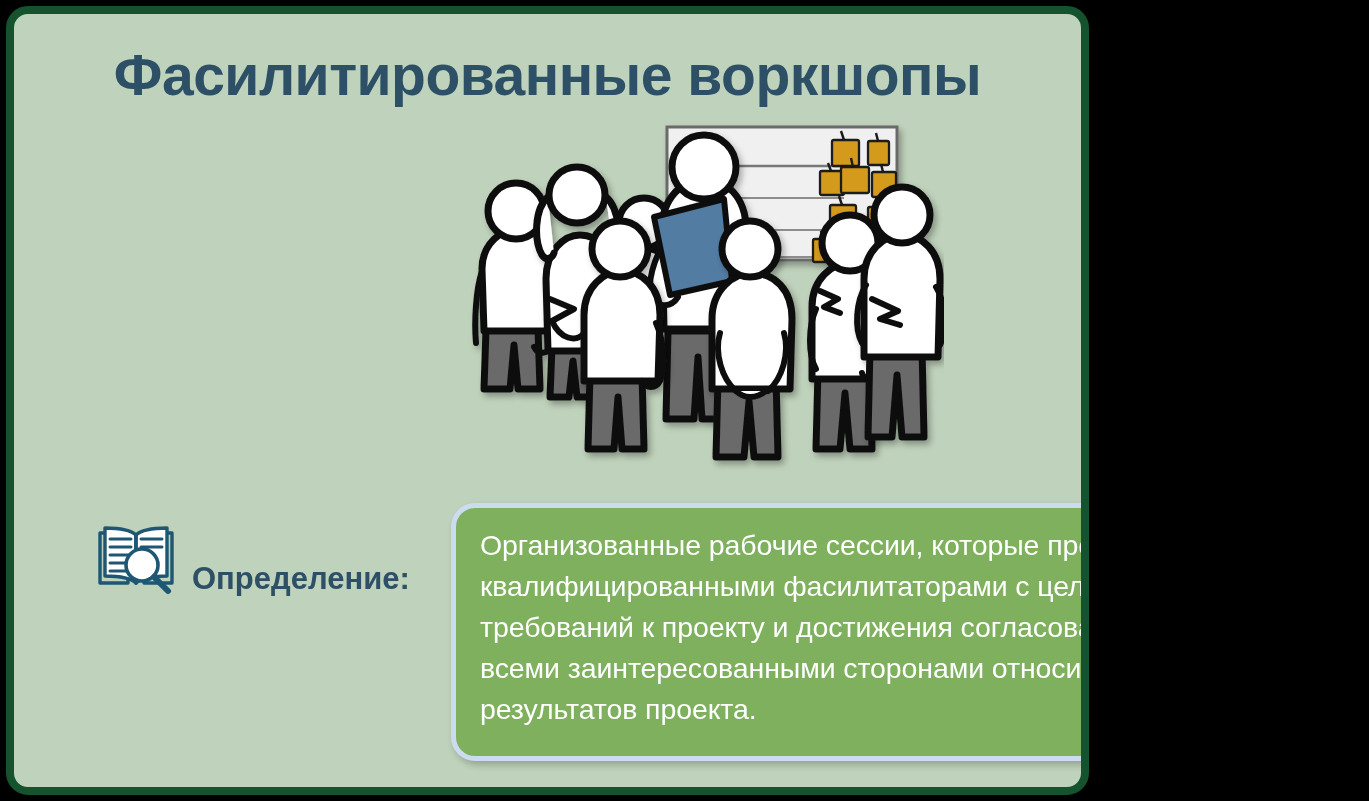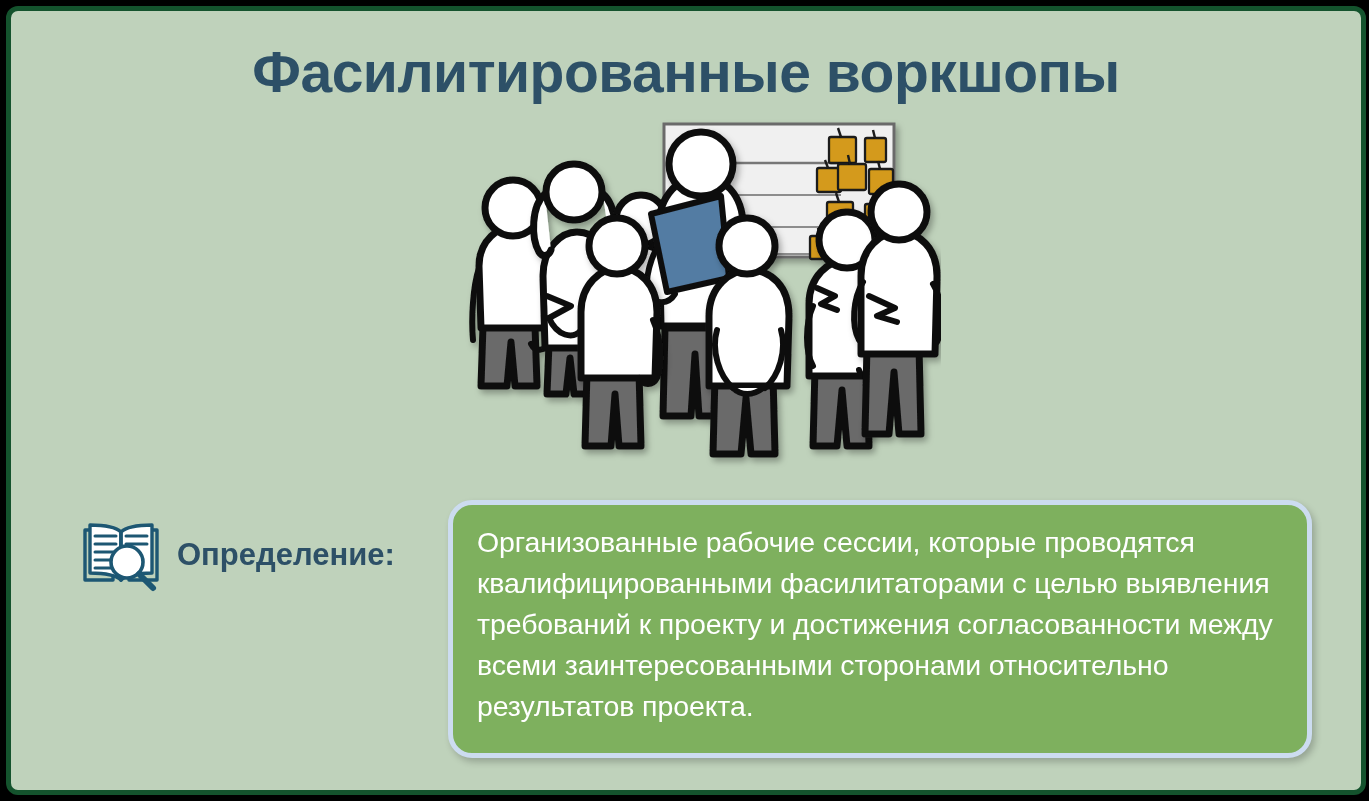--- a/index.html
+++ b/index.html
@@ -12,26 +12,26 @@
     height: 801px;
     overflow: hidden;
     font-family: "Liberation Sans", sans-serif;
   }
 
   
   #slide {
     position: absolute;
     left: 6px;
     top: 6px;
-    width: 1360px;
+    width: 1083px;
     height: 789px;
     box-sizing: border-box;
     background: #bfd2bb;
-    border: 5px solid #14532d;
-    border-radius: 12px;
+    border: 8px solid #14532d;
+    border-radius: 22px;
     overflow: hidden;
   }
 
   
   #title {
     position: absolute;
     left: 0;
     top: 28px;
     width: 100%;
     text-align: center;
@@ -48,24 +48,24 @@
     left: 440px;
     top: 105px;
     width: 490px;
     height: 380px;
   }
   #illustration svg { display: block; }
 
   
   #def-label-wrap {
     position: absolute;
-    left: 68px;
+    left: 80px;
     top: 505px;
     display: flex;
-    align-items: center;
+    align-items: flex-end;
     gap: 14px;
   }
   #book-icon { width: 84px; height: 78px; display: block; }
   #def-label {
     font-size: 31px;
     font-weight: bold;
     color: #2d5067;
     white-space: nowrap;
   }
 

